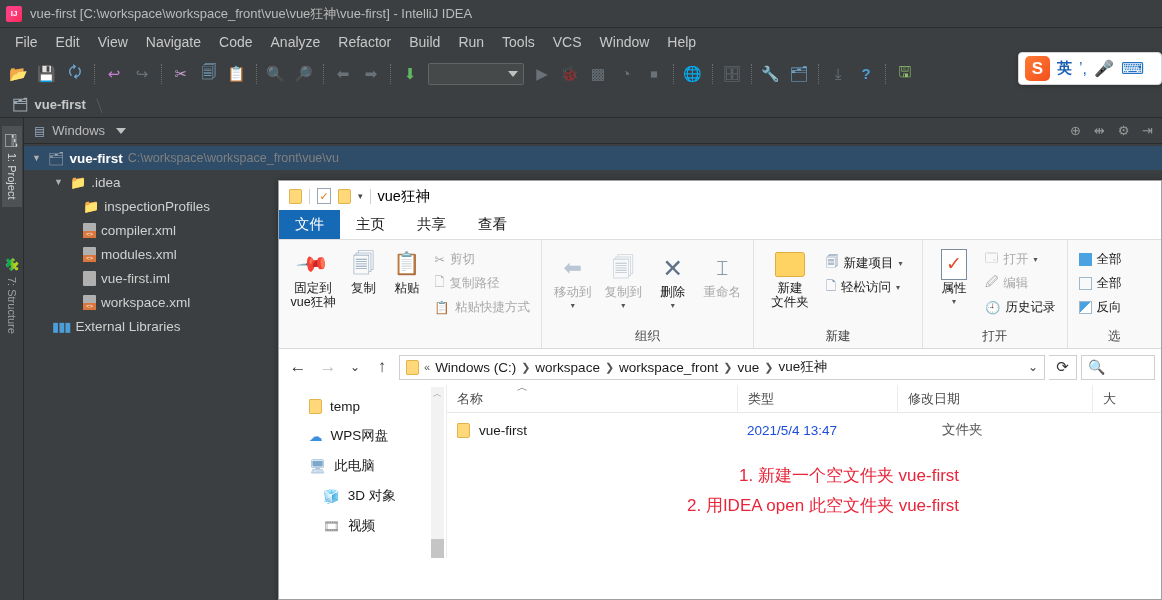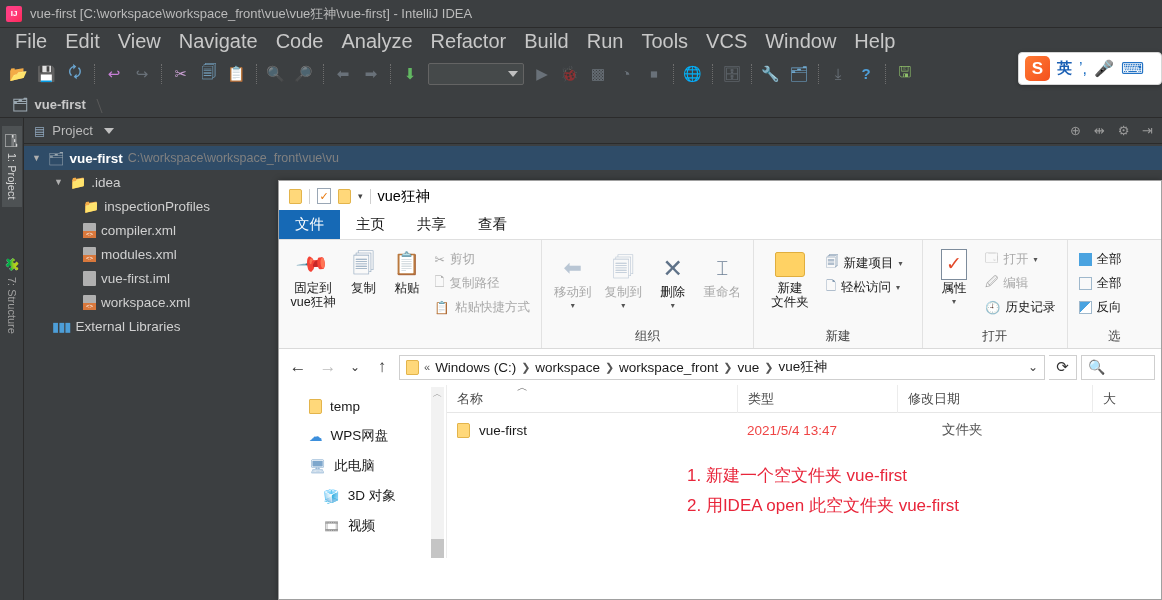--- a/index.html
+++ b/index.html
@@ -22,21 +22,21 @@
     position: relative; flex: none;
   }
   .ij-logo::after {
     content: "IJ"; position: absolute; inset: 0; color: #fff; font-size: 8px;
     font-weight: bold; display: flex; align-items: center; justify-content: center;
   }
   .title-text { font-size: 13px; color: #bbbbbb; white-space: nowrap; }
 
   .menu-bar { height: 27px; display: flex; align-items: center; padding-left: 6px; background: #3c3f41; }
   .menu-item {
-    font-size: 20px; color: #c8c8c8; padding: 3px 9px; white-space: nowrap; cursor: default;
+    font-size: 14px; color: #c8c8c8; padding: 3px 9px; white-space: nowrap; cursor: default;
   }
 
   .tool-bar {
     height: 37px; display: flex; align-items: center; padding: 0 6px; gap: 2px;
     background: #3c3f41; position: relative;
   }
   .tb-icon {
     width: 26px; height: 26px; display: flex; align-items: center; justify-content: center;
     font-size: 15px; color: #a9b7c6; flex: none;
   }
@@ -198,21 +198,21 @@
   .nav-thumb { position: absolute; left: 0; right: 0; top: 152px; bottom: 0; background: #c5c5c5; }
 
   .list-pane { flex: 1; position: relative; }
   .col-head { height: 28px; display: flex; align-items: center; border-bottom: 1px solid #e6e6e6; font-size: 13px; color: #4a4a4a; }
   .col { padding-left: 10px; position: relative; height: 28px; display: flex; align-items: center; }
   .col + .col { border-left: 1px solid #ececec; }
   .sort-caret { position: absolute; left: 70px; top: -5px; font-size: 11px; color: #5a5a5a; }
   .row-item { height: 34px; display: flex; align-items: center; font-size: 13.5px; color: #1a1a1a; }
   .cell { padding-left: 10px; display: flex; align-items: center; gap: 9px; height: 34px; }
 
-  .annot { position: absolute; left: 240px; top: 76px; color: #e8253a; font-size: 17px; line-height: 30px; white-space: nowrap; }
+  .annot { position: absolute; left: 240px; top: 76px; color: #e8253a; font-size: 17px; line-height: 30px; white-space: nowrap; text-align: right; }
 
   
   #ime {
     position: absolute; left: 1018px; top: 52px; height: 33px; width: 144px;
     background: #fff; border: 1px solid #d6d6d6; border-radius: 4px;
     display: flex; align-items: center; gap: 7px; padding-left: 6px;
     box-shadow: 0 1px 4px rgba(0,0,0,.25); overflow: hidden;
   }
   .sogou-s {
     width: 25px; height: 25px; border-radius: 5px;
@@ -306,21 +306,21 @@
       </div>
       <div class="rail-btn" style="margin-top:44px;">
         <span class="rail-ico">🧩</span>
         <span>7: Structure</span>
       </div>
     </div>
 
     <div class="project-pane">
       <div class="pane-head">
         <span style="color:#8fa6bd;font-size:12px;">▤</span>
-        <span class="pane-title">Project</span>
+        <span class="pane-title">Windows</span>
         <span class="caret-down" style="margin-left:4px;"></span>
         <span class="pane-head-spacer"></span>
         <span class="pane-ico">⊕</span>
         <span class="pane-ico">⇹</span>
         <span class="pane-ico">⚙</span>
         <span class="pane-ico">⇥</span>
       </div>
 
       <div class="tree">
 
@@ -594,21 +594,21 @@
         <div class="col" style="width:60px;">
           <span>大</span>
         </div>
       </div>
 
       <div class="row-item">
         <div class="cell" style="width:290px;">
           <span class="folder-glyph"></span>
           <span>vue-first</span>
         </div>
-        <div class="cell" style="width:195px;color:#ef4444;">
+        <div class="cell" style="width:195px;color:#1d4ed8;">
           <span>2021/5/4 13:47</span>
         </div>
         <div class="cell" style="width:160px;color:#555;">
           <span>文件夹</span>
         </div>
       </div>
 
       <div class="annot">
         <div>1. 新建一个空文件夹 vue-first</div>
         <div>2. 用IDEA open 此空文件夹  vue-first</div>

